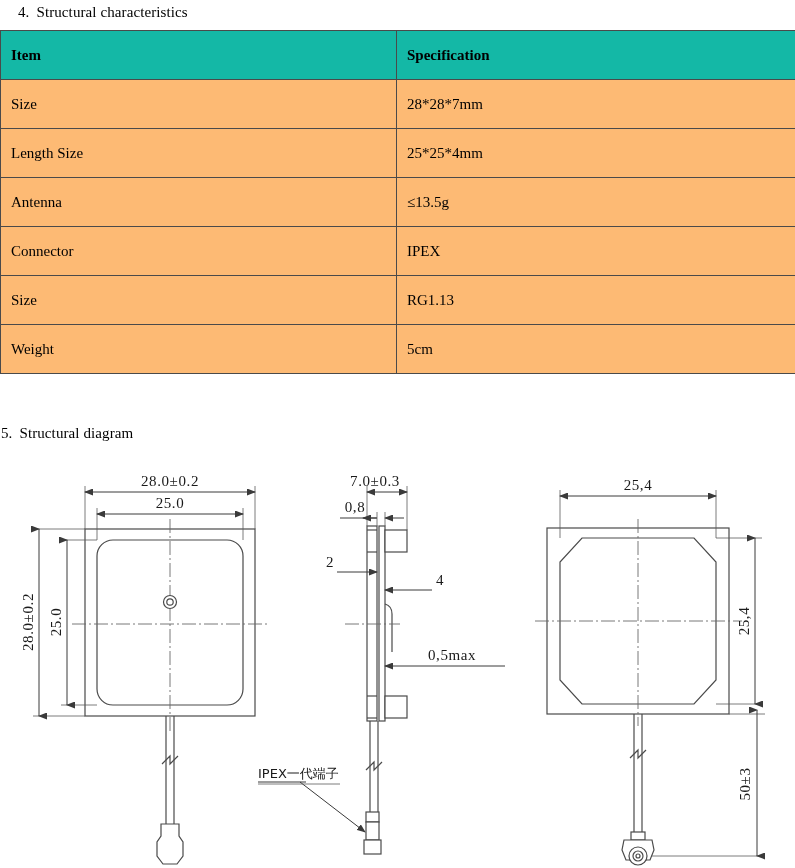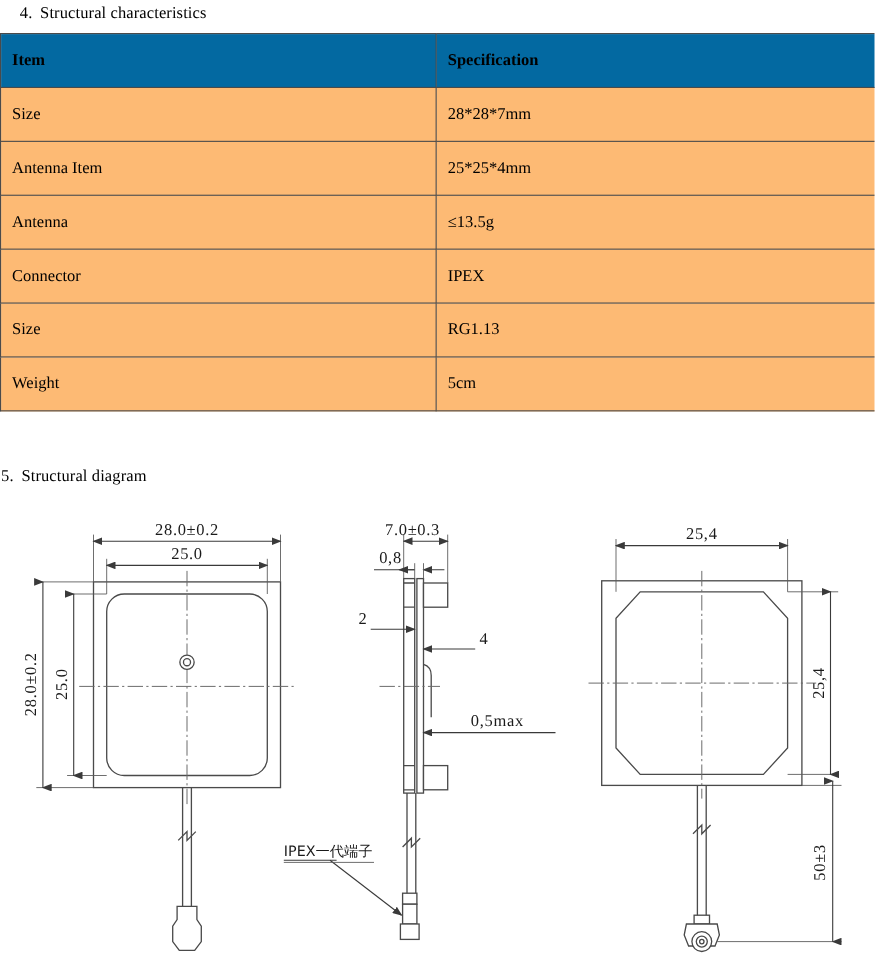--- a/index.html
+++ b/index.html
@@ -43,21 +43,21 @@
   .spec-table th, .spec-table td {
     border: 1px solid #4a4a4a;
     padding: 0 10px;
     height: 48px;
     text-align: left;
     vertical-align: middle;
     font-size: 15px;
     font-family: "Liberation Serif", "DejaVu Serif", serif;
   }
   .spec-table th {
-    background: #0369a1;
+    background: #14b8a6;
     font-weight: bold;
     color: #000;
   }
   .spec-table td {
     background: #fdba74;
     font-weight: normal;
   }
   .col-item { width: 375px; }
   .col-spec { width: 420px; }
 
@@ -107,21 +107,21 @@
       <th class="col-item">Item</th>
       <th class="col-spec">Specification</th>
     </tr>
   </thead>
   <tbody>
     <tr>
       <td>Size</td>
       <td>28*28*7mm</td>
     </tr>
     <tr>
-      <td>Antenna Item</td>
+      <td>Length Size</td>
       <td>25*25*4mm</td>
     </tr>
     <tr>
       <td>Antenna</td>
       <td>≤13.5g</td>
     </tr>
     <tr>
       <td>Connector</td>
       <td>IPEX</td>
     </tr>

